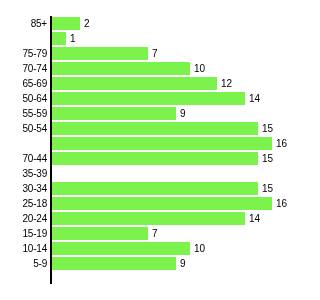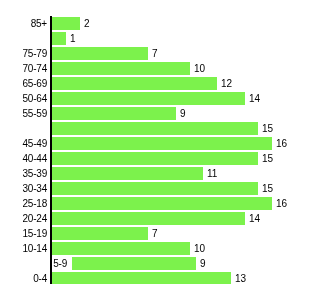--- a/index.html
+++ b/index.html
@@ -115,45 +115,41 @@
         </div>
       </div>
       <div class="row" style="top: 106px;">
         <div class="cat-label">55-59</div>
         <div class="bar-wrap">
           <span class="bar" style="width: 124px; background: rgb(124, 242, 76);"></span>
           <span class="val-label">9</span>
         </div>
       </div>
       <div class="row" style="top: 121px;">
+        <div class="cat-label">50-54</div>
         <div class="bar-wrap">
           <span class="bar" style="width: 206px; background: rgb(124, 242, 76);"></span>
           <span class="val-label">15</span>
         </div>
       </div>
       <div class="row" style="top: 136px;">
-        <div class="cat-label">45-49</div>
         <div class="bar-wrap">
           <span class="bar" style="width: 220px; background: rgb(124, 242, 76);"></span>
           <span class="val-label">16</span>
         </div>
       </div>
       <div class="row" style="top: 151px;">
-        <div class="cat-label">40-44</div>
+        <div class="cat-label">70-44</div>
         <div class="bar-wrap">
           <span class="bar" style="width: 206px; background: rgb(124, 242, 76);"></span>
           <span class="val-label">15</span>
         </div>
       </div>
       <div class="row" style="top: 166px;">
         <div class="cat-label">35-39</div>
-        <div class="bar-wrap">
-          <span class="bar" style="width: 151px; background: rgb(124, 242, 76);"></span>
-          <span class="val-label">11</span>
-        </div>
       </div>
       <div class="row" style="top: 181px;">
         <div class="cat-label">30-34</div>
         <div class="bar-wrap">
           <span class="bar" style="width: 206px; background: rgb(124, 242, 76);"></span>
           <span class="val-label">15</span>
         </div>
       </div>
       <div class="row" style="top: 196px;">
         <div class="cat-label">25-18</div>
@@ -176,29 +172,22 @@
           <span class="val-label">7</span>
         </div>
       </div>
       <div class="row" style="top: 241px;">
         <div class="cat-label">10-14</div>
         <div class="bar-wrap">
           <span class="bar" style="width: 138px; background: rgb(124, 242, 76);"></span>
           <span class="val-label">10</span>
         </div>
       </div>
-      <div class="row" style="top: 256px; margin-left: 20px;">
+      <div class="row" style="top: 256px;">
         <div class="cat-label">5-9</div>
         <div class="bar-wrap">
           <span class="bar" style="width: 124px; background: rgb(124, 242, 76);"></span>
           <span class="val-label">9</span>
-        </div>
-      </div>
-      <div class="row" style="top: 271px;">
-        <div class="cat-label">0-4</div>
-        <div class="bar-wrap">
-          <span class="bar" style="width: 179px; background: rgb(124, 242, 76);"></span>
-          <span class="val-label">13</span>
         </div>
       </div>
     </div>
   <div id="axis-line" style="left: 50px; top: 16px; height: 270px; background: rgb(0, 0, 0);"></div>
 </div>
 
 </body></html>

